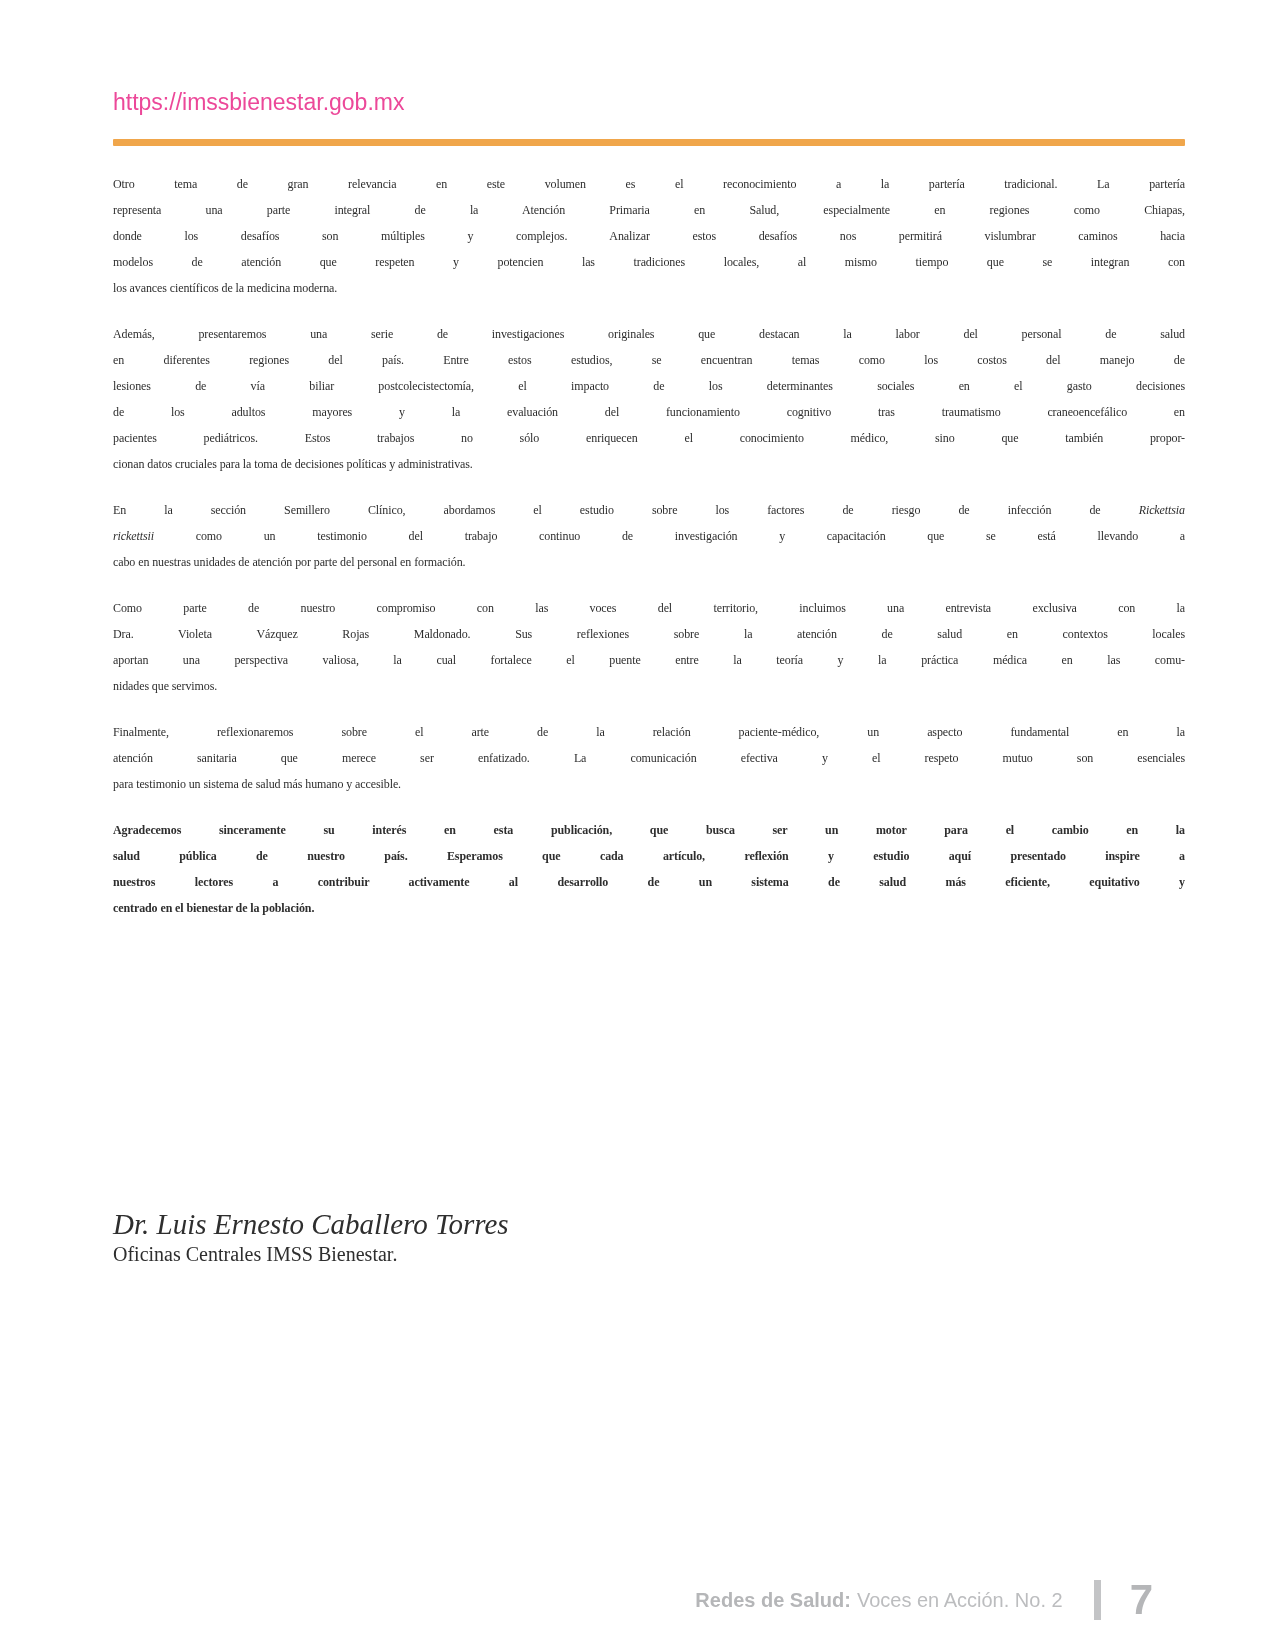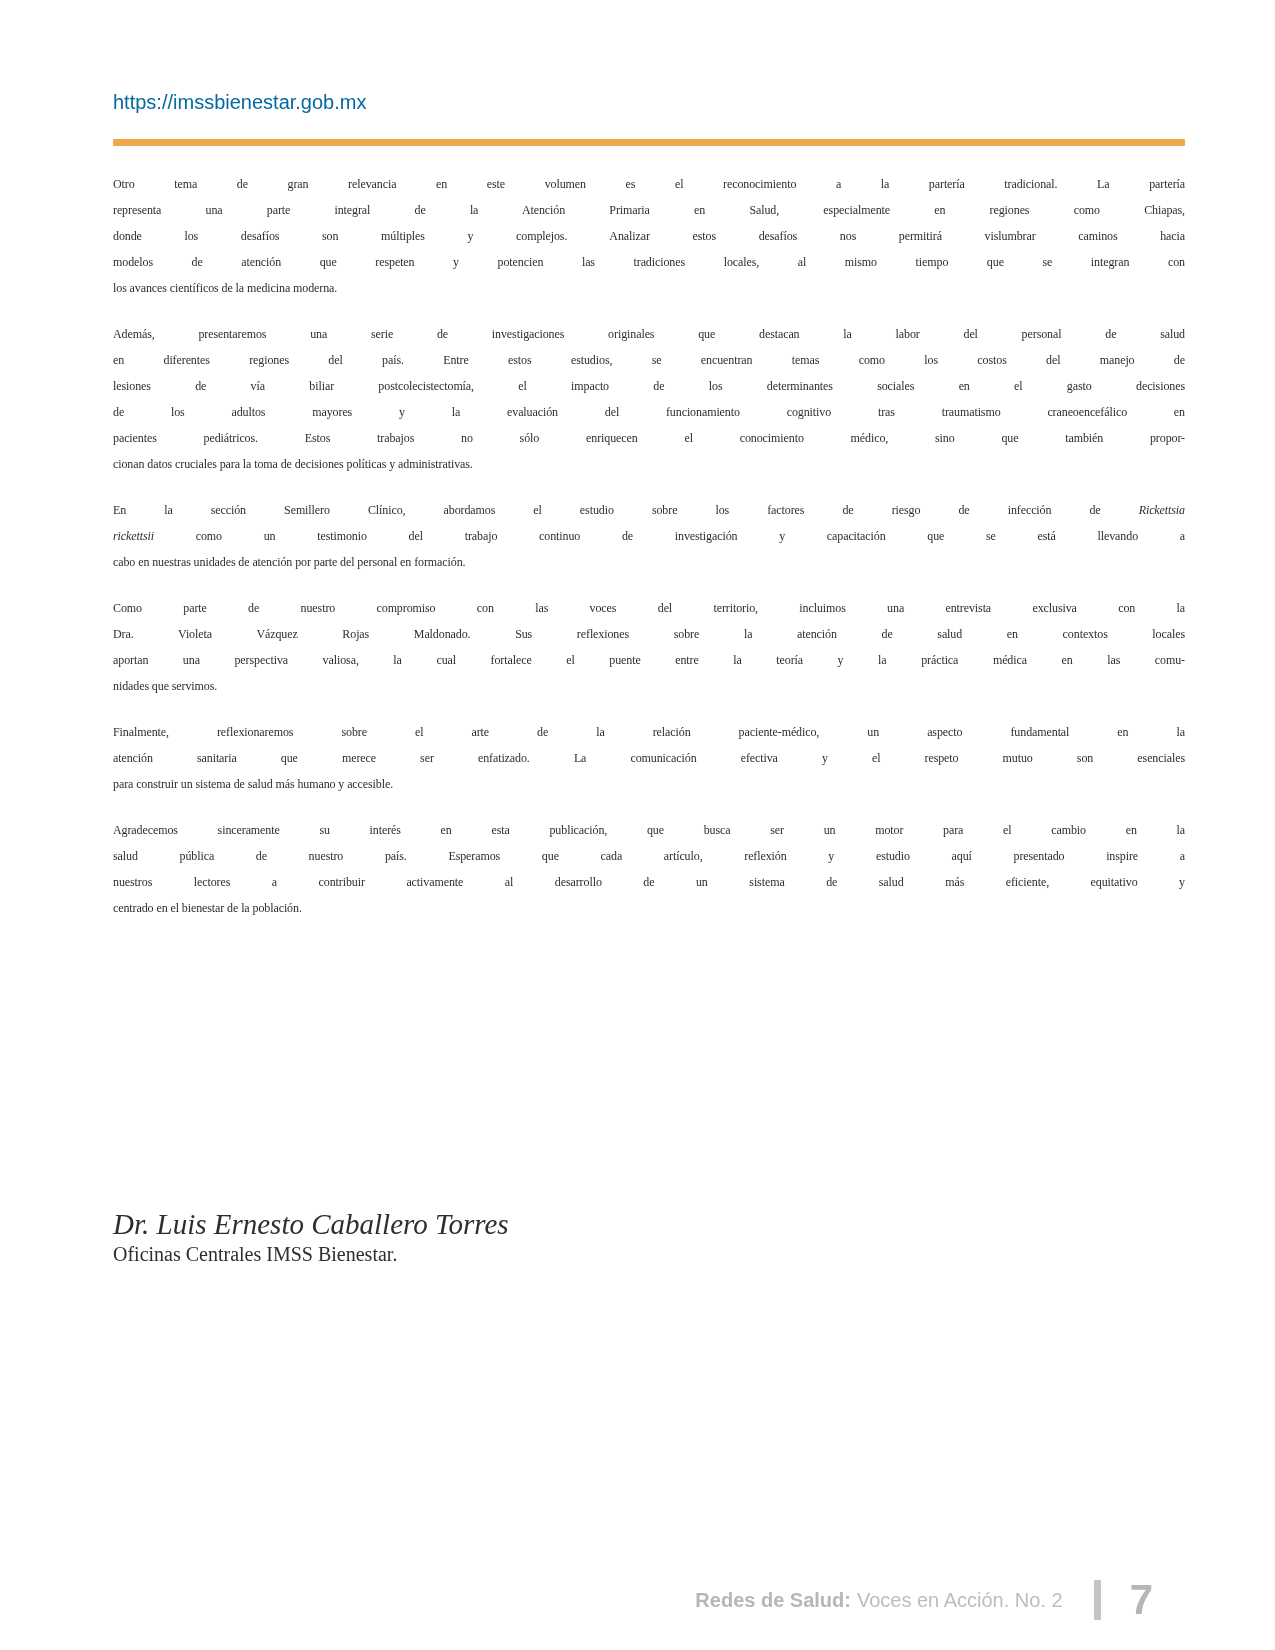--- a/index.html
+++ b/index.html
@@ -15,23 +15,23 @@
     overflow: hidden;
     font-family: "Liberation Serif", serif;
   }
 
   
   .url {
     position: absolute;
     left: 113px;
     top: 90px;
     font-family: "Liberation Sans", sans-serif;
-    font-size: 20px;
+    font-size: 23px;
     line-height: 24px;
-    color: #0369a1;
+    color: #ec4899;
   }
   .rule {
     position: absolute;
     left: 113px;
     top: 139px;
     width: 1072px;
     height: 7px;
     background: #f0a64b;
     border-radius: 1px;
   }
@@ -41,21 +41,21 @@
     position: absolute;
     left: 113px;
     top: 171px;
     width: 1072px;
     font-size: 12px;
     line-height: 26px;
     color: #2e2e2e;
     letter-spacing: -0.1px;
   }
   .paragraph { margin: 0 0 20px 0; }
-  .paragraph:last-child { margin-bottom: 15px; }
+  .paragraph:last-child { margin-bottom: 15px; font-weight: bold; }
   .line {
     text-align: justify;
     text-align-last: justify;
   }
   .line.last {
     text-align-last: left;
   }
 
   
   .signature {
@@ -137,21 +137,21 @@
       </div>
       <div class="paragraph">
         <div class="line">Como parte de nuestro compromiso con las voces del territorio, incluimos una entrevista exclusiva con la</div>
         <div class="line">Dra. Violeta Vázquez Rojas Maldonado.  Sus reflexiones sobre la atención de salud en contextos locales</div>
         <div class="line">aportan una perspectiva valiosa, la cual fortalece el puente entre la teoría y la práctica médica en las comu-</div>
         <div class="line last">nidades que servimos.</div>
       </div>
       <div class="paragraph">
         <div class="line">Finalmente, reflexionaremos sobre el arte de la relación paciente-médico, un aspecto fundamental en la</div>
         <div class="line">atención sanitaria que merece ser enfatizado. La comunicación efectiva y el respeto mutuo son esenciales</div>
-        <div class="line last">para construir un sistema de salud más humano y accesible.</div>
+        <div class="line last">para testimonio un sistema de salud más humano y accesible.</div>
       </div>
       <div class="paragraph">
         <div class="line">Agradecemos sinceramente su interés en esta publicación, que busca ser un motor para el cambio en la</div>
         <div class="line">salud pública de nuestro país. Esperamos que cada artículo, reflexión y estudio aquí presentado inspire a</div>
         <div class="line">nuestros lectores a contribuir activamente al desarrollo de un sistema de salud más eficiente, equitativo y</div>
         <div class="line last">centrado en el bienestar de la población.</div>
       </div>
     </main>
 
   <div class="signature">

